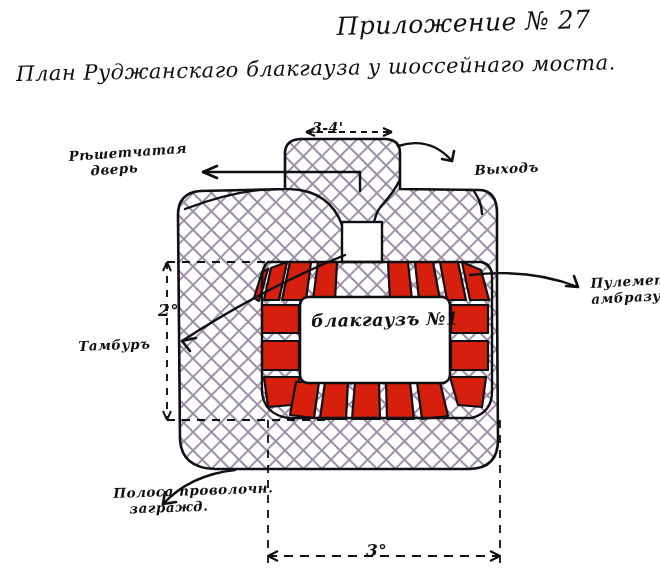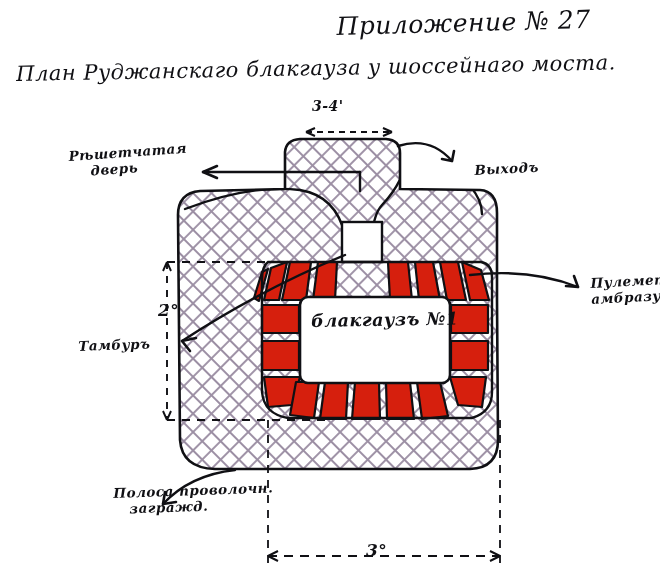--- a/index.html
+++ b/index.html
@@ -29,21 +29,21 @@
     font-size:21px; left:16px; top:62px;
     transform:rotate(-1.1deg);
     transform-origin:left top;
   }
   .lbl{font-size:13.5px;line-height:1.22;font-weight:700;}
   #lab-door{left:68px;top:148px;transform:rotate(-4deg);transform-origin:left top;}
   #lab-exit{left:474px;top:162px;transform:rotate(-3deg);transform-origin:left top;}
   #lab-mg{left:590px;top:275px;transform:rotate(-3deg);transform-origin:left top;}
   #lab-tambour{left:78px;top:338px;transform:rotate(-2deg);transform-origin:left top;}
   #lab-wire{left:113px;top:485px;transform:rotate(-2deg);transform-origin:left top;}
-  #dim-top{left:312px;top:98px;font-size:14px;font-weight:700;}
+  #dim-top{left:312px;top:120px;font-size:14px;font-weight:700;}
   #dim-left{left:158px;top:300px;font-size:17px;font-weight:700;}
   #dim-bot{left:366px;top:540px;font-size:17px;font-weight:700;}
   #blockhouse-name{
     left:311px;top:311px;font-size:17.5px;font-weight:700;
     transform:rotate(-1deg);transform-origin:left top;
   }
 </style>
 </head>
 <body>
 

